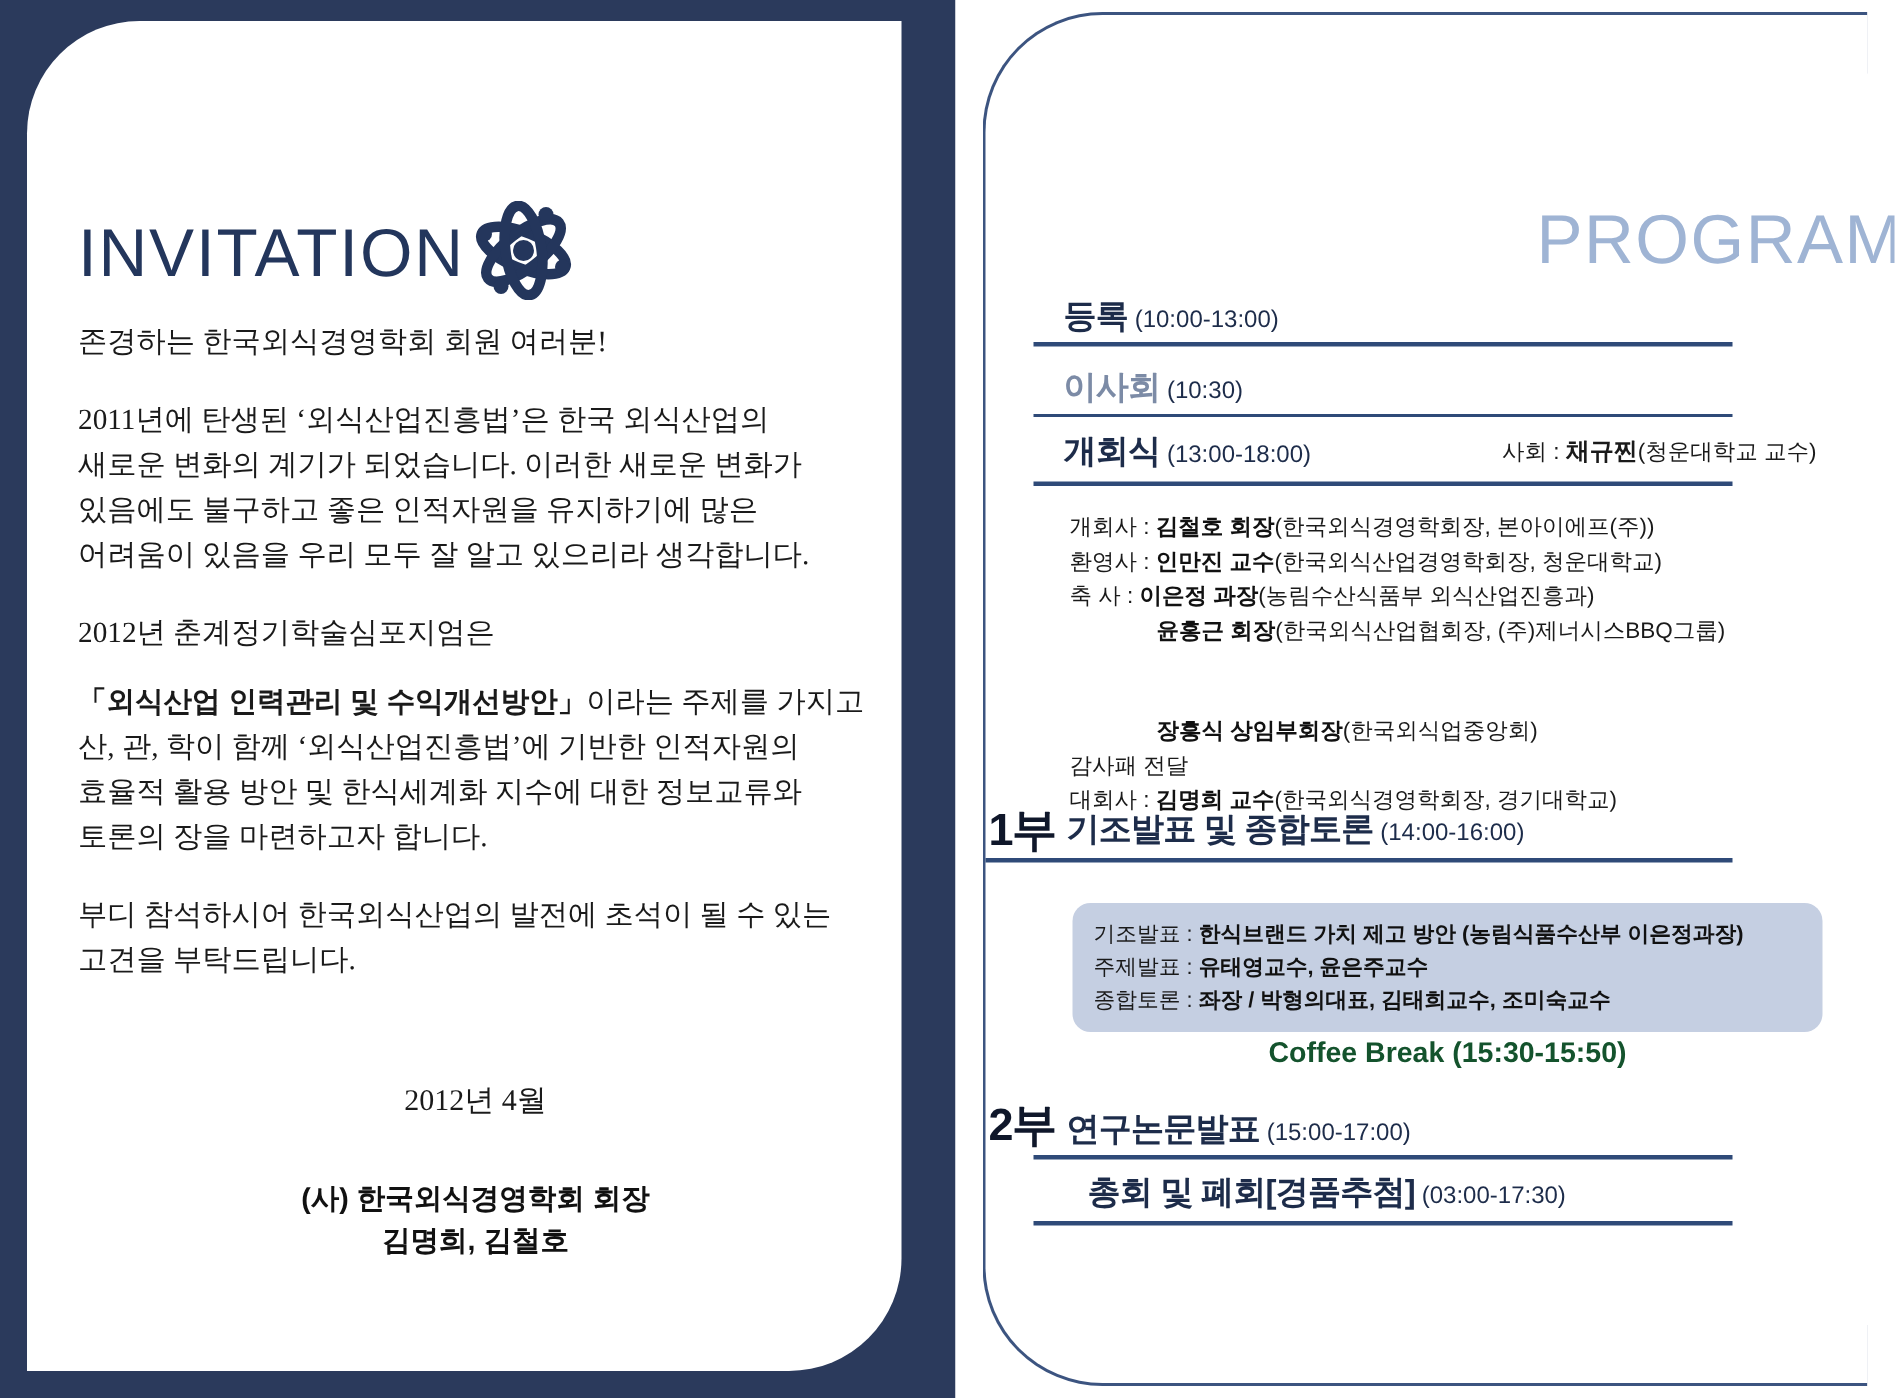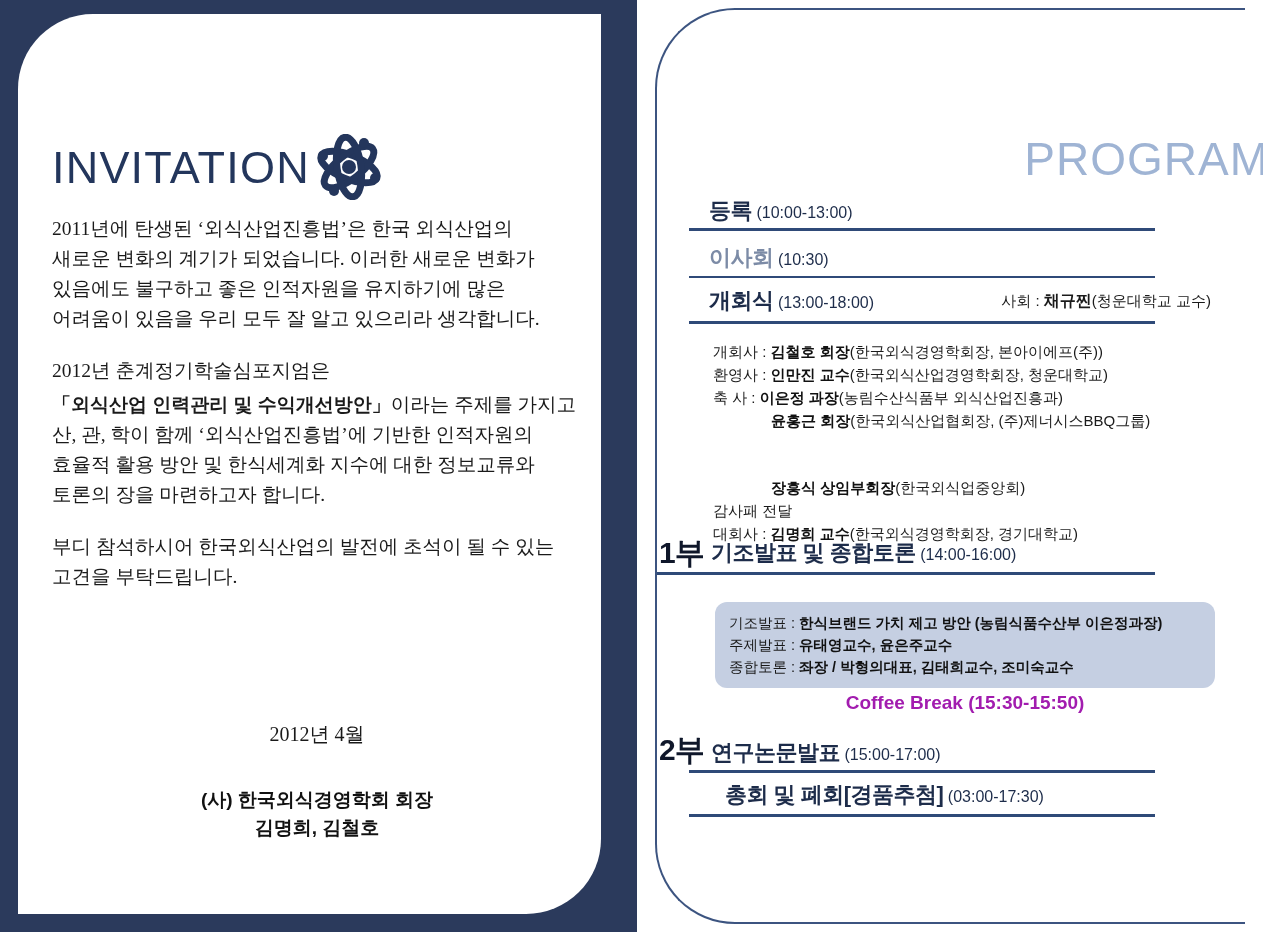--- a/index.html
+++ b/index.html
@@ -62,21 +62,21 @@
     width: 530px;
     color: #1a1a1a;
     font-size: 19.5px;
     line-height: 30px;
     font-family: "Liberation Serif", serif;
   }
   .inv-para {
     margin: 0 0 22px 0;
     white-space: pre-line;
   }
-  .inv-para.tight { margin-bottom: 4px; }
+  .inv-para.tight { margin-bottom: 16px; }
   .inv-bold {
     font-weight: bold;
     font-family: "Liberation Sans", sans-serif;
     font-size: 19px;
   }
   #invitation-date {
     position: absolute;
     left: 0;
     top: 505px;
     width: 530px;
@@ -207,21 +207,21 @@
   #session-box b { color: #111; }
 
   #coffee-break {
     position: absolute;
     left: 78px;
     top: 692px;
     width: 500px;
     text-align: center;
     font-size: 19px;
     font-weight: bold;
-    color: #a21caf;
+    color: #14532d;
     font-family: "Liberation Sans", sans-serif;
   }
 </style>
 </head>
 <body>
 
 <div id="left-panel">
   <div id="left-card">
 
     <div id="invitation-header">
@@ -236,20 +236,21 @@
             <circle cx="26" cy="11" r="5" fill="#24365c"></circle>
             <circle cx="-26" cy="-11" r="5" fill="#24365c"></circle>
             <circle cx="-15" cy="24" r="5" fill="#24365c"></circle>
             <circle cx="15" cy="-24" r="5" fill="#24365c"></circle>
           </g>
         </svg>
       </span>
     </div>
 
     <div id="invitation-body">
+      <p class="inv-para"> 존경하는 한국외식경영학회 회원 여러분!</p>
       <p class="inv-para"> 2011년에 탄생된  ‘외식산업진흥법’은 한국 외식산업의
 새로운 변화의 계기가 되었습니다. 이러한 새로운 변화가
 있음에도 불구하고 좋은 인적자원을 유지하기에 많은
 어려움이 있음을 우리 모두 잘 알고 있으리라 생각합니다.</p>
       <p class="inv-para tight"><span> 2012년 춘계정기학술심포지엄은</span></p>
       <p class="inv-para" style="white-space:pre-line;"><span class="inv-bold">「외식산업 인력관리 및 수익개선방안」</span><span>이라는 주제를 가지고
 산, 관, 학이 함께  ‘외식산업진흥법’에 기반한 인적자원의
 효율적 활용 방안 및 한식세계화 지수에 대한 정보교류와
 토론의 장을 마련하고자 합니다.</span></p>
       <p class="inv-para"> 부디 참석하시어 한국외식산업의 발전에 초석이 될 수 있는

